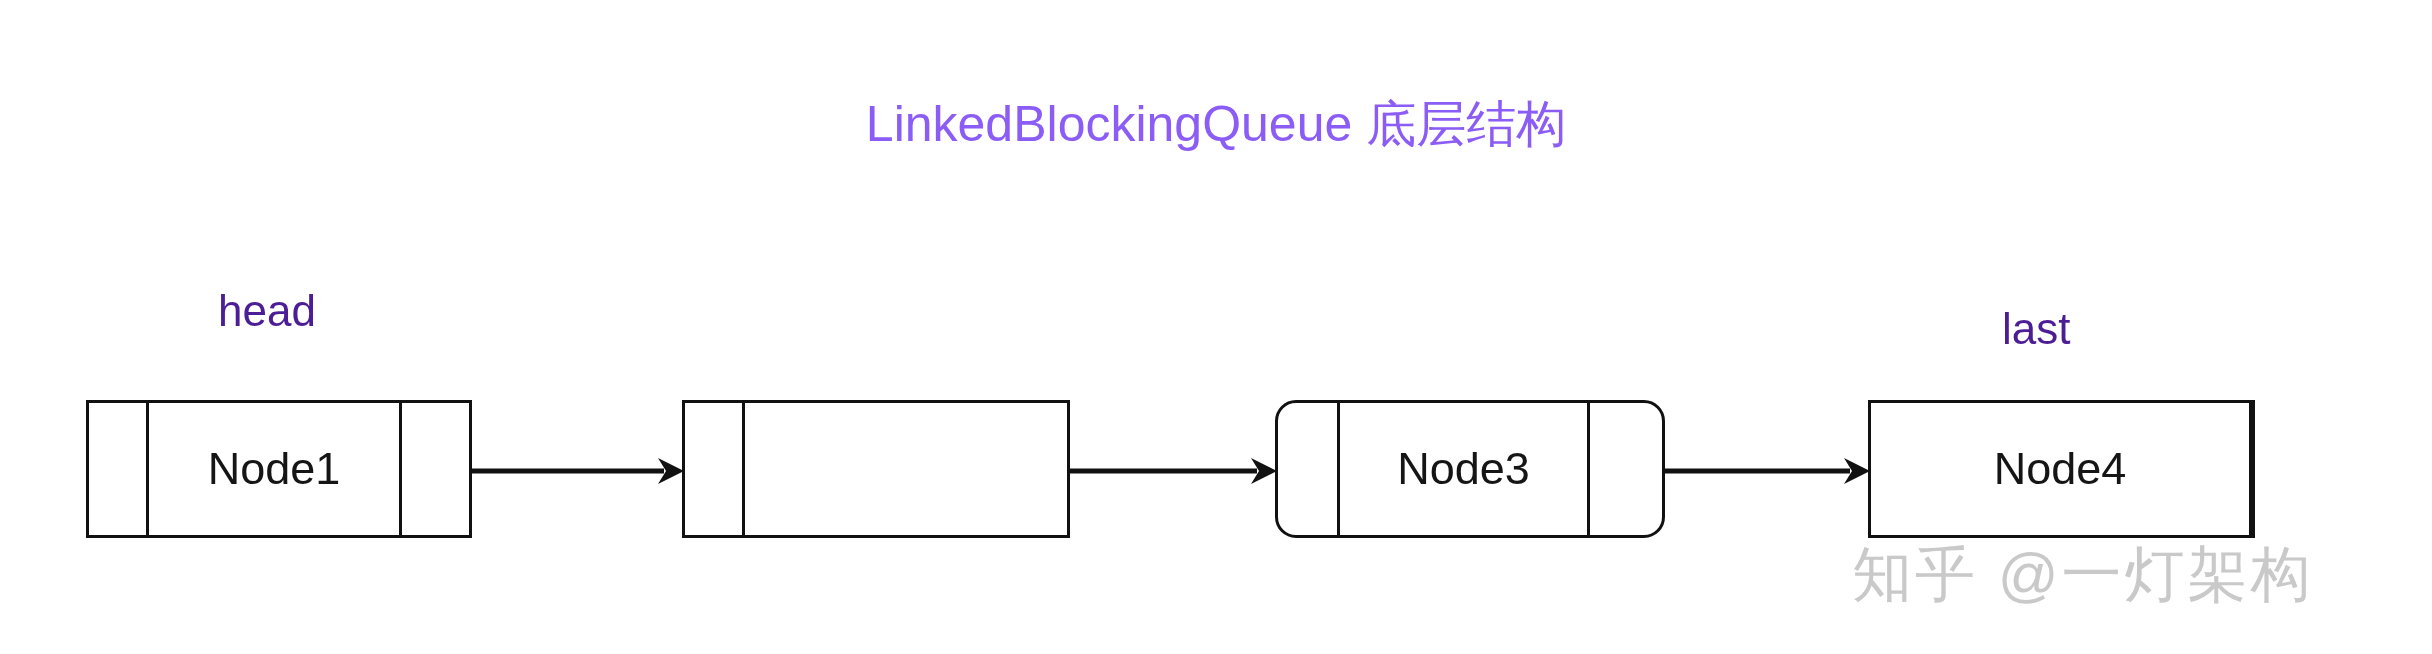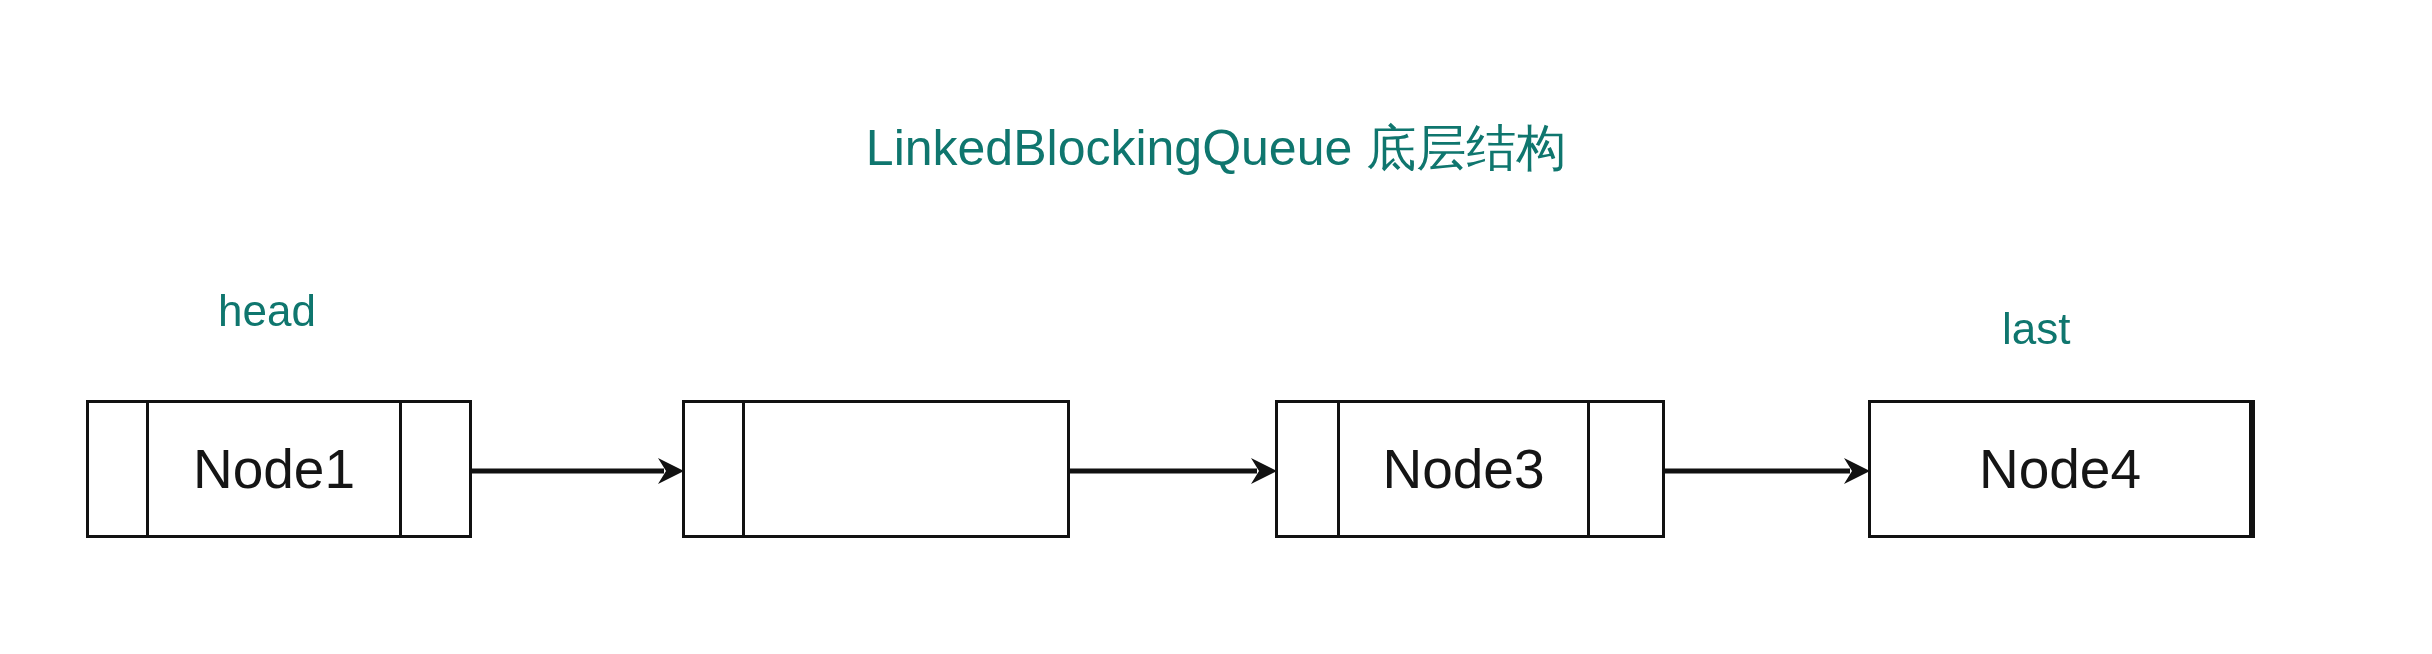--- a/index.html
+++ b/index.html
@@ -22,33 +22,32 @@
   
   #diagram-title {
     position: absolute;
     left: 0;
     top: 92px;
     width: 2432px;
     text-align: center;
     font-size: 50px;
     line-height: 64px;
     font-weight: 400;
-    color: #0f766e;
+    color: #8b5cf6;
     letter-spacing: 0px;
     white-space: nowrap;
-    margin-top: 24px;
   }
 
   
   .pointer-label {
     position: absolute;
     font-size: 44px;
     line-height: 50px;
     font-weight: 400;
-    color: #0f766e;
+    color: #4c1d95;
     white-space: nowrap;
   }
   #label-head { left: 218px; top: 286px; }
   #label-last { left: 2002px; top: 304px; }
 
   
   .node {
     position: absolute;
     top: 400px;
     height: 138px;
@@ -66,21 +65,21 @@
   }
   .node-cell-item {
     box-sizing: border-box;
     flex: 1 1 auto;
     display: flex;
     align-items: center;
     justify-content: center;
     border-right: 3px solid #111111;
   }
   .node-cell-item span {
-    font-size: 55px;
+    font-size: 45px;
     line-height: 50px;
     color: #151515;
     white-space: nowrap;
   }
   .node-cell-next {
     box-sizing: border-box;
     background: transparent;
   }
 
   
@@ -135,21 +134,21 @@
     <div class="node-cell-next" style="width:71px;"></div>
   </div>
 
   <div class="arrow" id="arrow-2" style="left:1070px; width:207px;">
     <svg width="207" height="32" viewBox="0 0 207 32" aria-hidden="true">
       <line x1="0" y1="16" x2="187" y2="16" stroke="#111111" stroke-width="5"></line>
       <polygon points="181,3 207,16 181,29 189,16" fill="#111111"></polygon>
     </svg>
   </div>
 
-  <div class="node" id="node-3" style="left:1275px; width:390px;">
+  <div class="node" id="node-3" style="left:1275px; width:390px;border-radius:21px;">
     <div class="node-cell-prev" style="width:62px;"></div>
     <div class="node-cell-item">
       <span>Node3</span>
     </div>
     <div class="node-cell-next" style="width:72px;"></div>
   </div>
 
   <div class="arrow" id="arrow-3" style="left:1665px; width:205px;">
     <svg width="205" height="32" viewBox="0 0 205 32" aria-hidden="true">
       <line x1="0" y1="16" x2="185" y2="16" stroke="#111111" stroke-width="5"></line>
@@ -158,14 +157,15 @@
   </div>
 
   <div class="node" id="node-4" style="left:1868px; width:387px;flex-direction:column;">
     <div class="node-cell-prev" style="width:63px;"></div>
     <div class="node-cell-item">
       <span>Node4</span>
     </div>
     <div class="node-cell-next" style="width:64px;"></div>
   </div>
 
+  <div id="watermark">知乎 @一灯架构</div>
 
 </div>
 
 </body></html>

